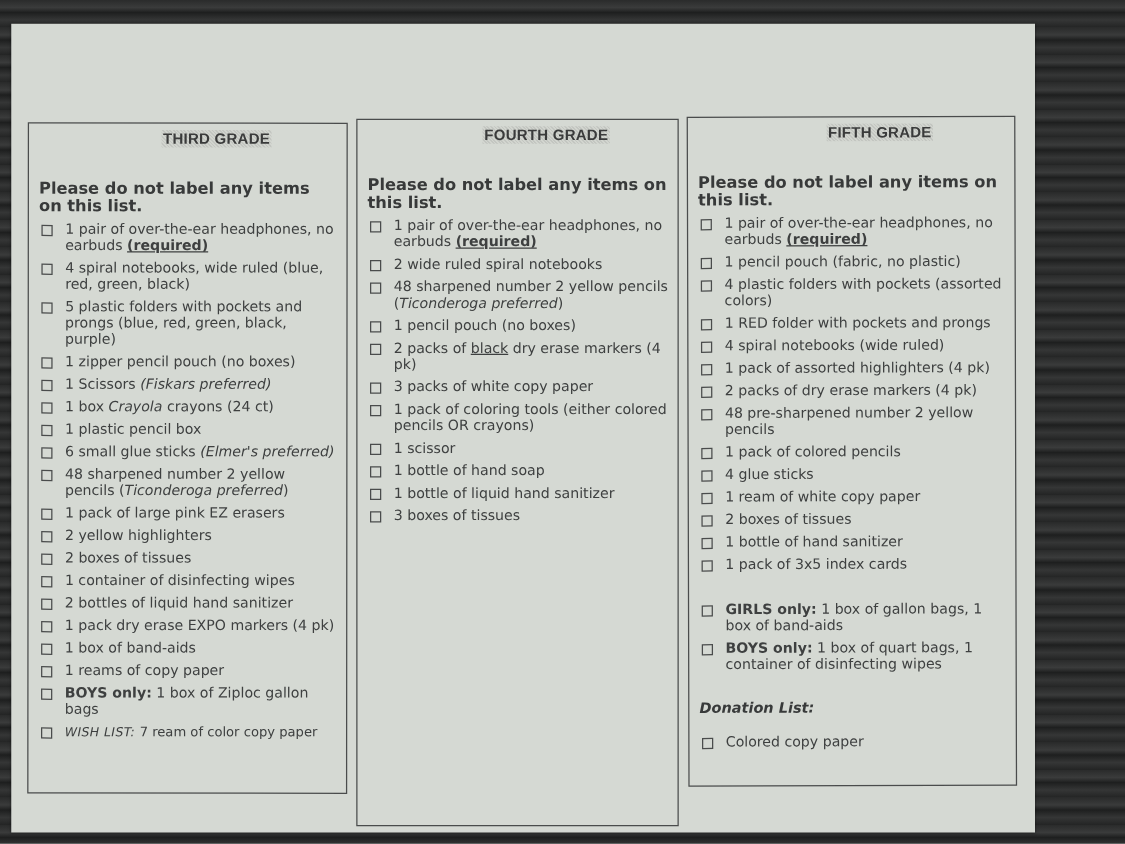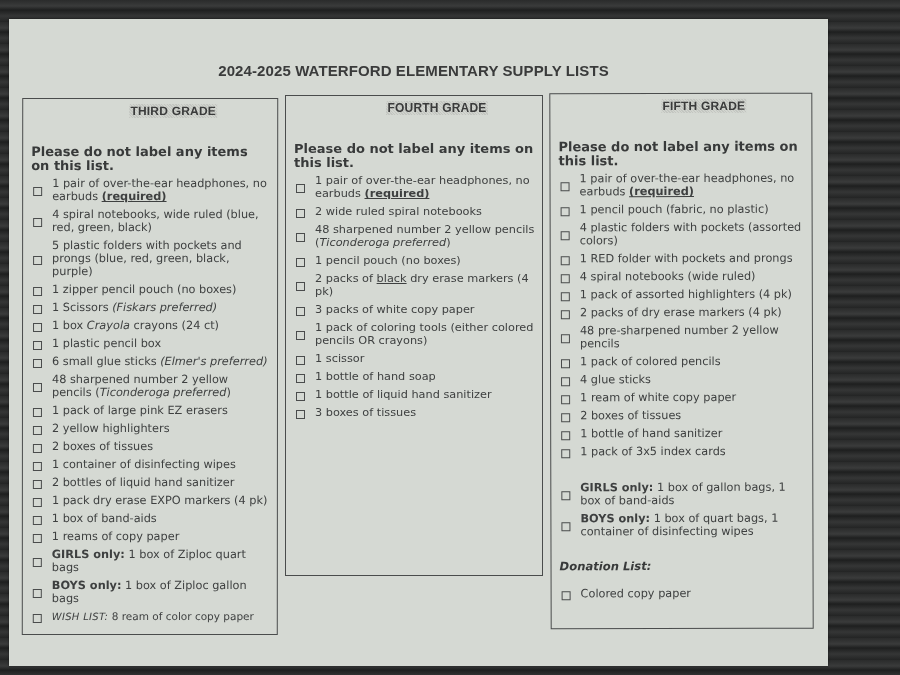--- a/index.html
+++ b/index.html
@@ -17,57 +17,56 @@
       position: absolute; left: 0; right: 0; top: 43px; text-align: center;
       font-family: "Liberation Sans", sans-serif; font-weight: bold;
       font-size: 15px; color: #3a3b3b; letter-spacing: 0.1px;
       margin-left: -10px;
     }
     .col {
       position: absolute; border: 1.5px solid #4a4c4c; box-sizing: border-box;
       color: #3e4040; font-size: 11.3px; line-height: 13px;
     }
     .col-third { left: 13px; top: 79px; width: 256px; height: 537px; transform: rotate(0.05deg); }
-    .col-fourth { left: 276px; top: 76px; width: 258px; height: 481px; }
+    .col-fourth { left: 276px; top: 76px; width: 258px; height: 566px; }
     .col-fifth { left: 541px; top: 74px; width: 263px; height: 536px; transform: rotate(-0.15deg); }
     .grade-head {
       text-align: center; font-family: "Liberation Sans", sans-serif; font-weight: bold;
       font-size: 12px; color: #3a3b3b; margin-top: 6px; letter-spacing: 0.2px; padding-left: 46px;
     }
     .grade-head span {
       background: repeating-linear-gradient(45deg, #c3c6c1 0 1px, #d2d5cf 1px 2px);
       padding: 0 1px;
     }
     .notice {
       font-weight: bold; font-size: 13px; line-height: 14px; color: #383a3a;
       margin: 27px 8px 4px 8px;
     }
     .item {
-      display: flex; align-items: center; margin: 0 6px 5px 8px;
+      display: flex; align-items: flex-start; margin: 0 6px 5px 8px;
     }
     .box {
       flex: 0 0 auto; width: 7px; height: 7px; border: 1.2px solid #4a4c4c;
       margin-top: 3px; margin-right: 10px; margin-left: 2px;
     }
     .item-text { flex: 1 1 auto; }
     .req { font-weight: bold; text-decoration: underline; }
     .em { font-style: italic; }
     .lbl { font-weight: bold; }
     .wish { font-weight: normal; font-style: italic; font-size: 10px; letter-spacing: 0.3px; }
     .ul { text-decoration: underline; }
     .spacer { height: 18px; }
     .donation-head {
       font-weight: bold; font-style: italic; font-size: 11.6px; margin: 22px 8px 14px 8px; color: #383a3a;
     }
   </style>
 </head>
 <body>
 
 <div class="paper">
-  <div class="doc-title">2024-2025 WATERFORD ELEMENTARY SUPPLY LISTS</div>
 
   <div class="col col-third">
     <div class="grade-head"><span>THIRD GRADE</span></div>
     <div class="notice">Please do not label any items on this list.</div>
 
     <div class="item">
       <span class="box"></span>
       <span class="item-text"><span>1 pair of over-the-ear headphones, no earbuds</span> <span class="req">(required)</span></span>
     </div>
     <div class="item">
@@ -129,29 +128,25 @@
     <div class="item">
       <span class="box"></span>
       <span class="item-text">1 box of band-aids</span>
     </div>
     <div class="item">
       <span class="box"></span>
       <span class="item-text">1 reams of copy paper</span>
     </div>
     <div class="item">
       <span class="box"></span>
-      <span class="item-text"><span class="lbl">GIRLS only:</span> <span>1 box of Ziploc quart bags</span></span>
-    </div>
-    <div class="item">
-      <span class="box"></span>
       <span class="item-text"><span class="lbl">BOYS only:</span> <span>1  box of Ziploc gallon bags</span></span>
     </div>
     <div class="item">
       <span class="box"></span>
-      <span class="item-text"><span class="wish">WISH LIST:</span> <span style="font-size:10.5px">8 ream of color copy paper</span></span>
+      <span class="item-text"><span class="wish">WISH LIST:</span> <span style="font-size:10.5px">7 ream of color copy paper</span></span>
     </div>
   </div>
 
   <div class="col col-fourth">
     <div class="grade-head"><span>FOURTH GRADE</span></div>
     <div class="notice">Please do not label any items on this list.</div>
 
     <div class="item">
       <span class="box"></span>
       <span class="item-text"><span>1 pair of over-the-ear headphones, no earbuds</span> <span class="req">(required)</span></span>

